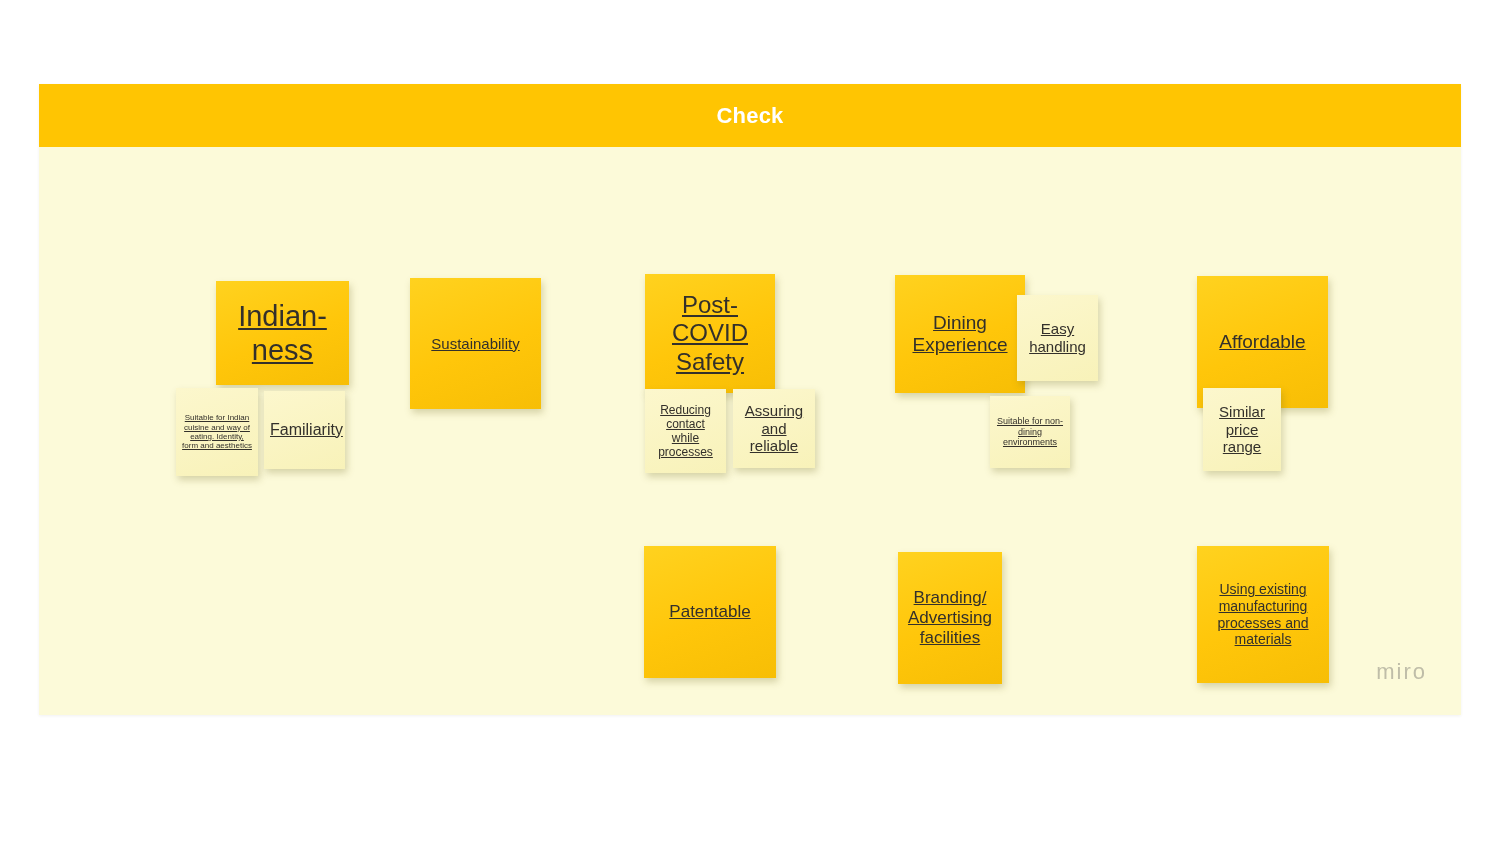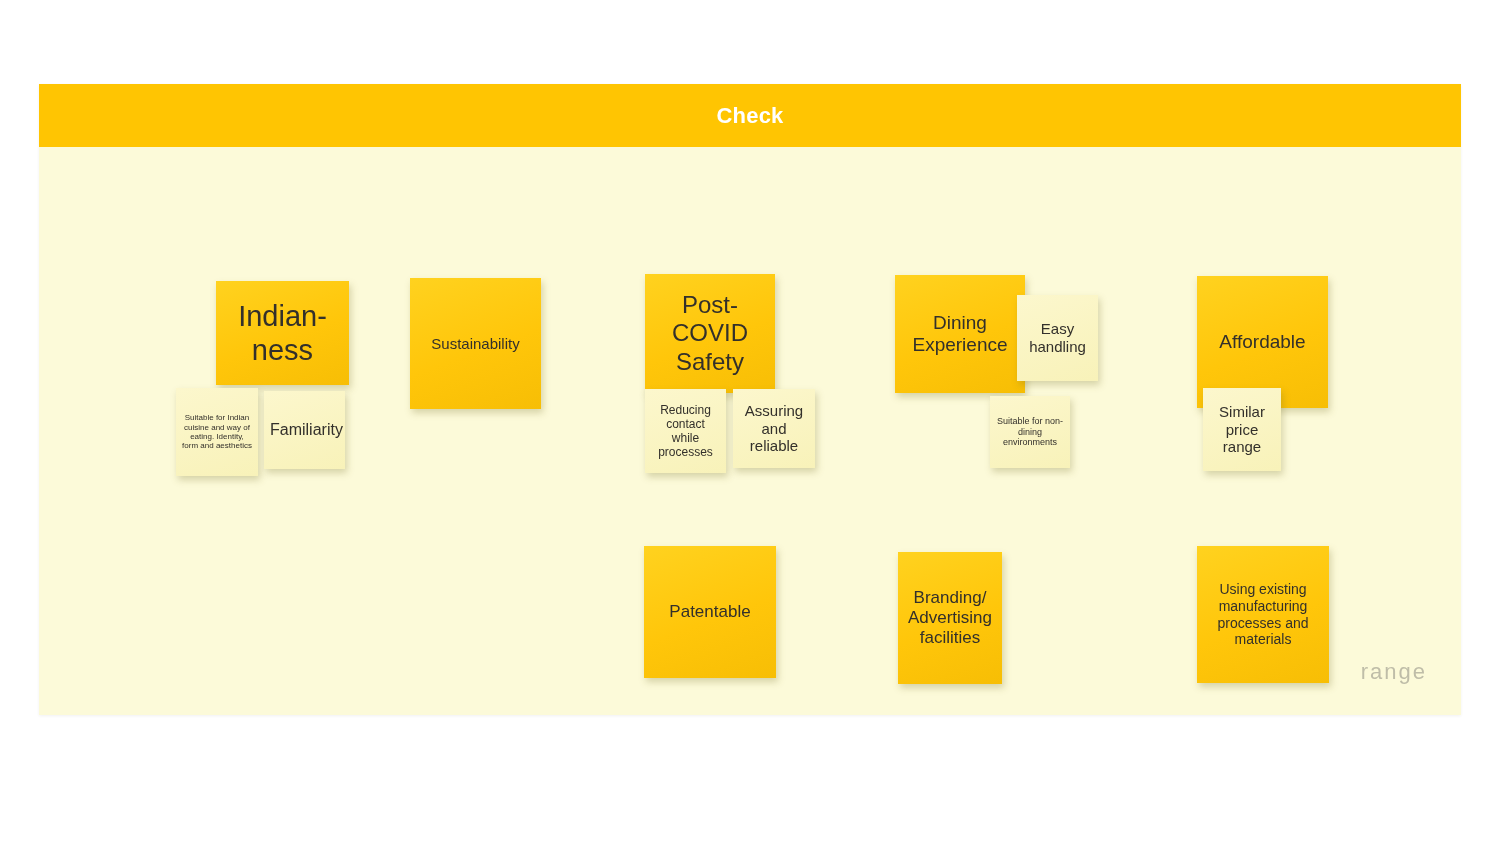--- a/index.html
+++ b/index.html
@@ -66,20 +66,21 @@
     justify-content: center;
     text-align: center;
     color: #33302b;
     line-height: 1.18;
     padding: 4px 6px;
     box-shadow: 2px 4px 7px rgba(120,110,40,0.28);
   }
   .note-inner {
     width: 100%;
     white-space: pre-line;
+    text-decoration: underline;
   }
 
   .note.primary {
     background: #FFCB0E;
     background-image: linear-gradient(160deg, #FFD21F 0%, #FFC60A 55%, #F7BE05 100%);
   }
   .note.secondary {
     background: #FAF4C0;
     background-image: linear-gradient(160deg, #FCF7CD 0%, #F8F2B9 100%);
   }
@@ -150,16 +151,16 @@
         <div class="note-inner" style="font-size: 17px; text-align: center;">Patentable</div>
       </div>
       <div class="note primary" style="left: 859px; top: 405px; width: 104px; height: 132px;">
         <div class="note-inner" style="font-size: 17px; text-align: center;">Branding/
 Advertising
 facilities</div>
       </div>
       <div class="note primary" style="left: 1158px; top: 399px; width: 132px; height: 137px;">
         <div class="note-inner" style="font-size: 14px; text-align: center;">Using existing manufacturing processes and materials</div>
       </div>
-      <div id="miro-watermark">range</div>
+      <div id="miro-watermark">miro</div>
   </div>
 
 </div>
 
 </body></html>

